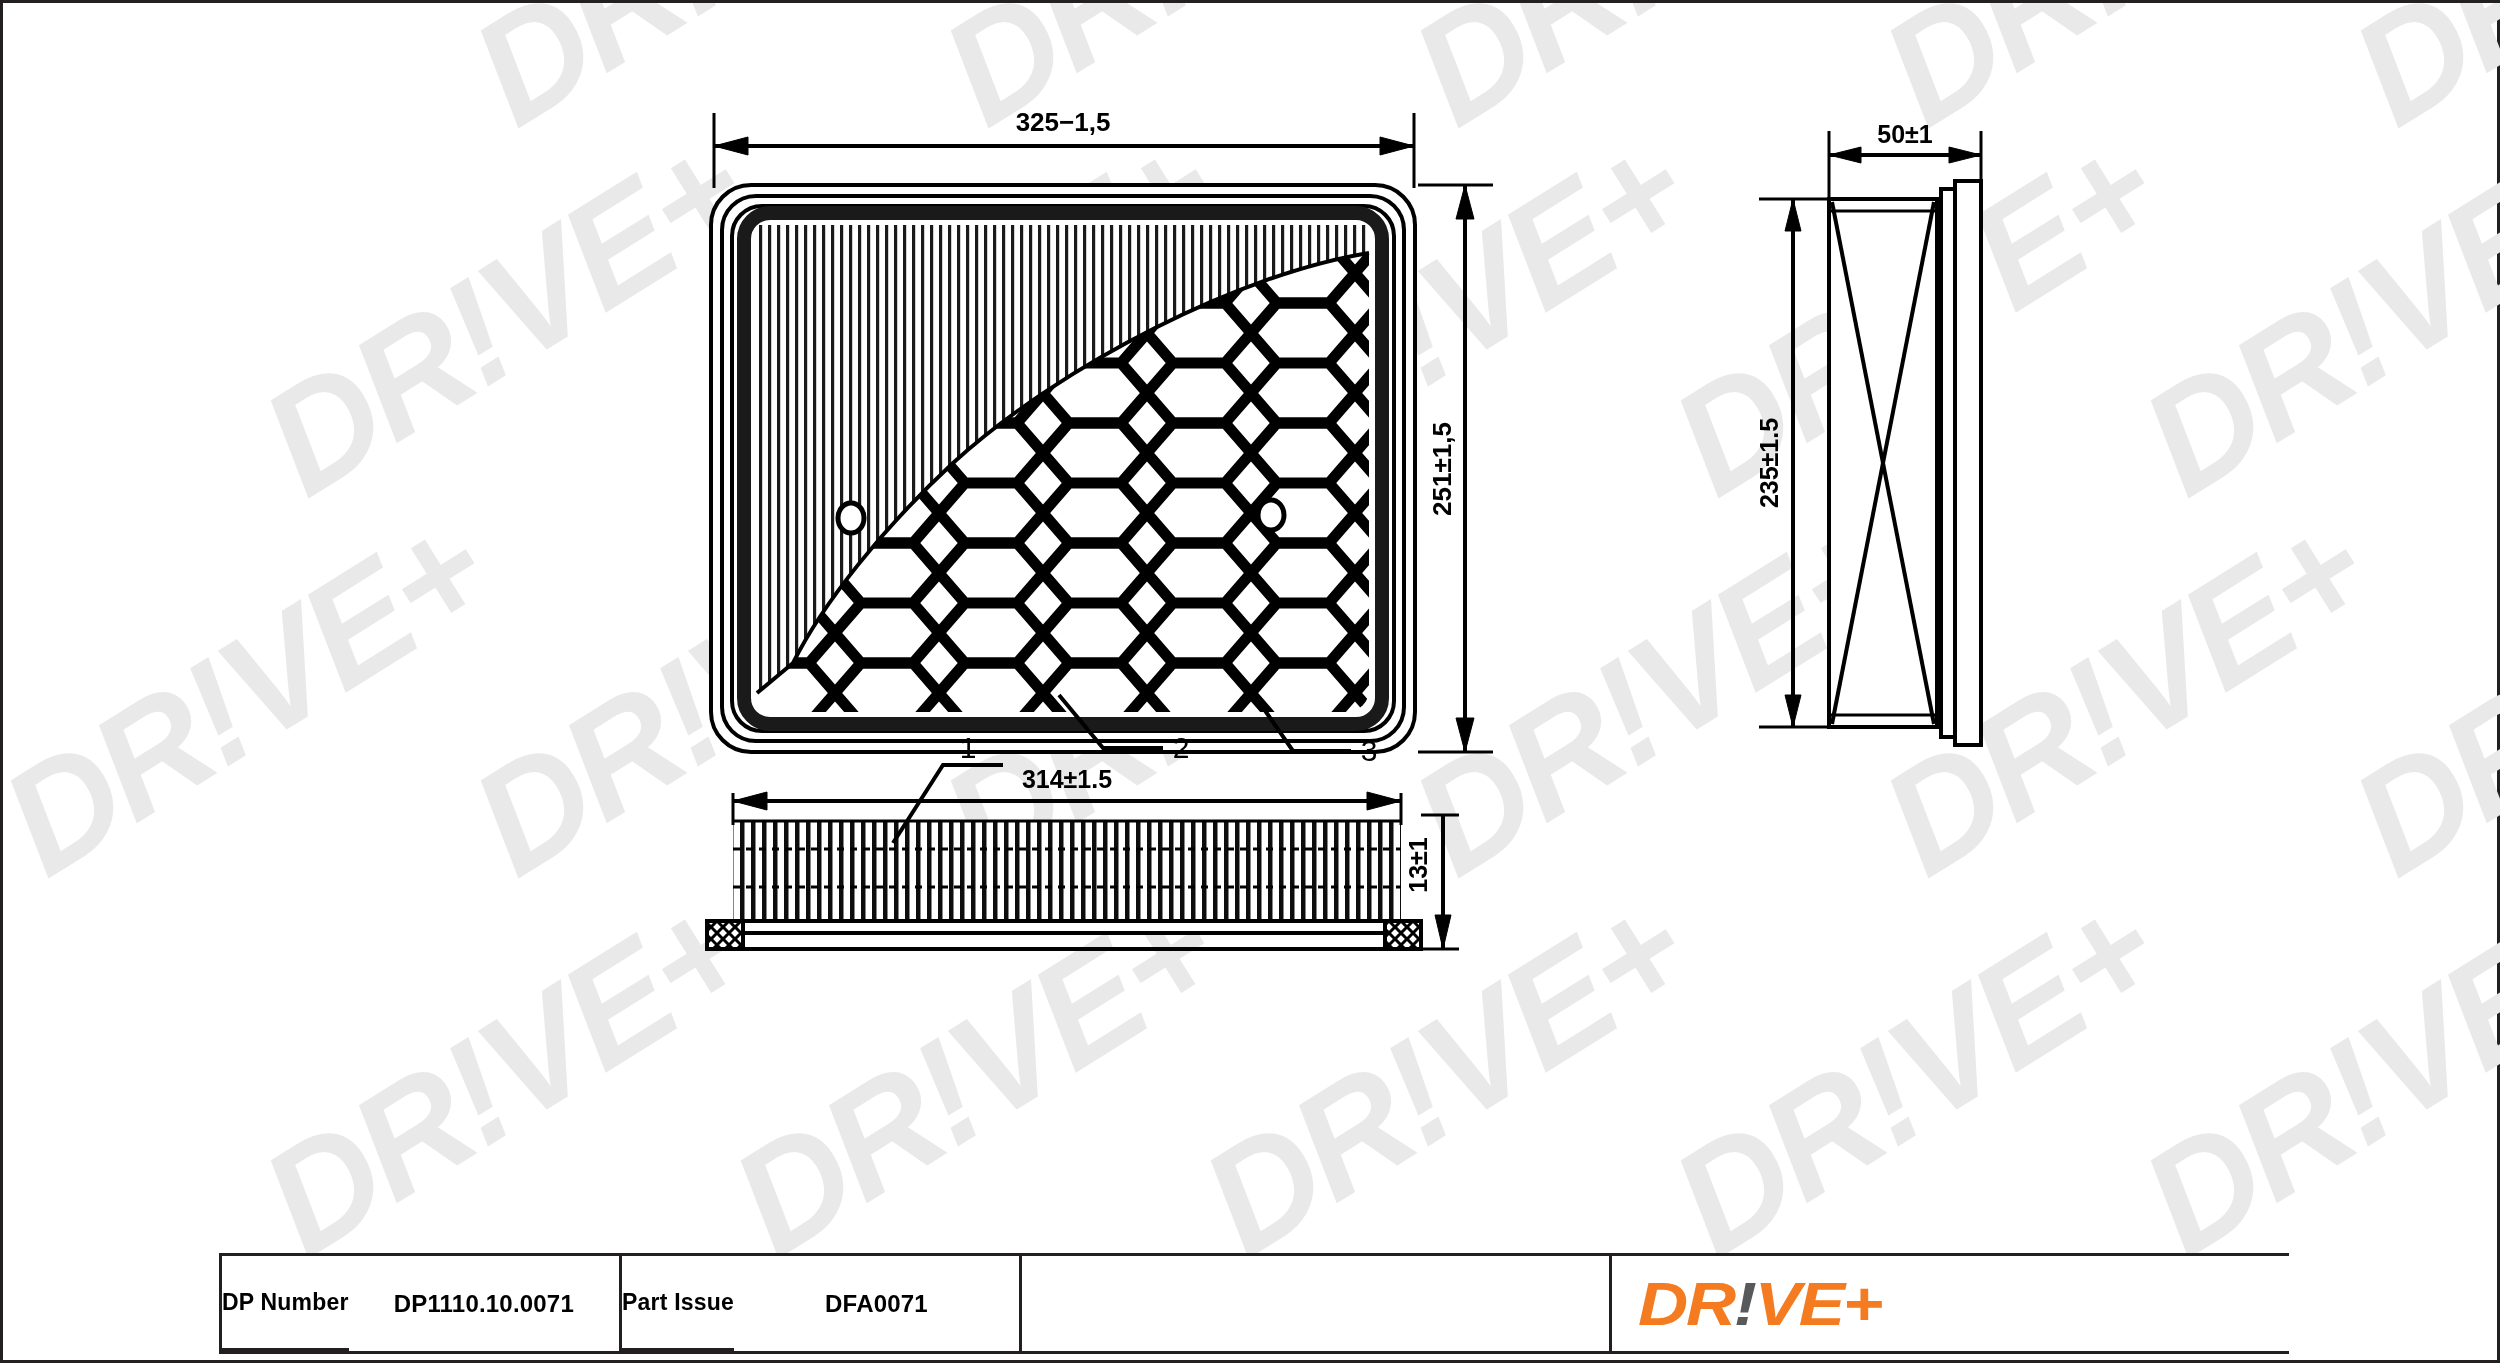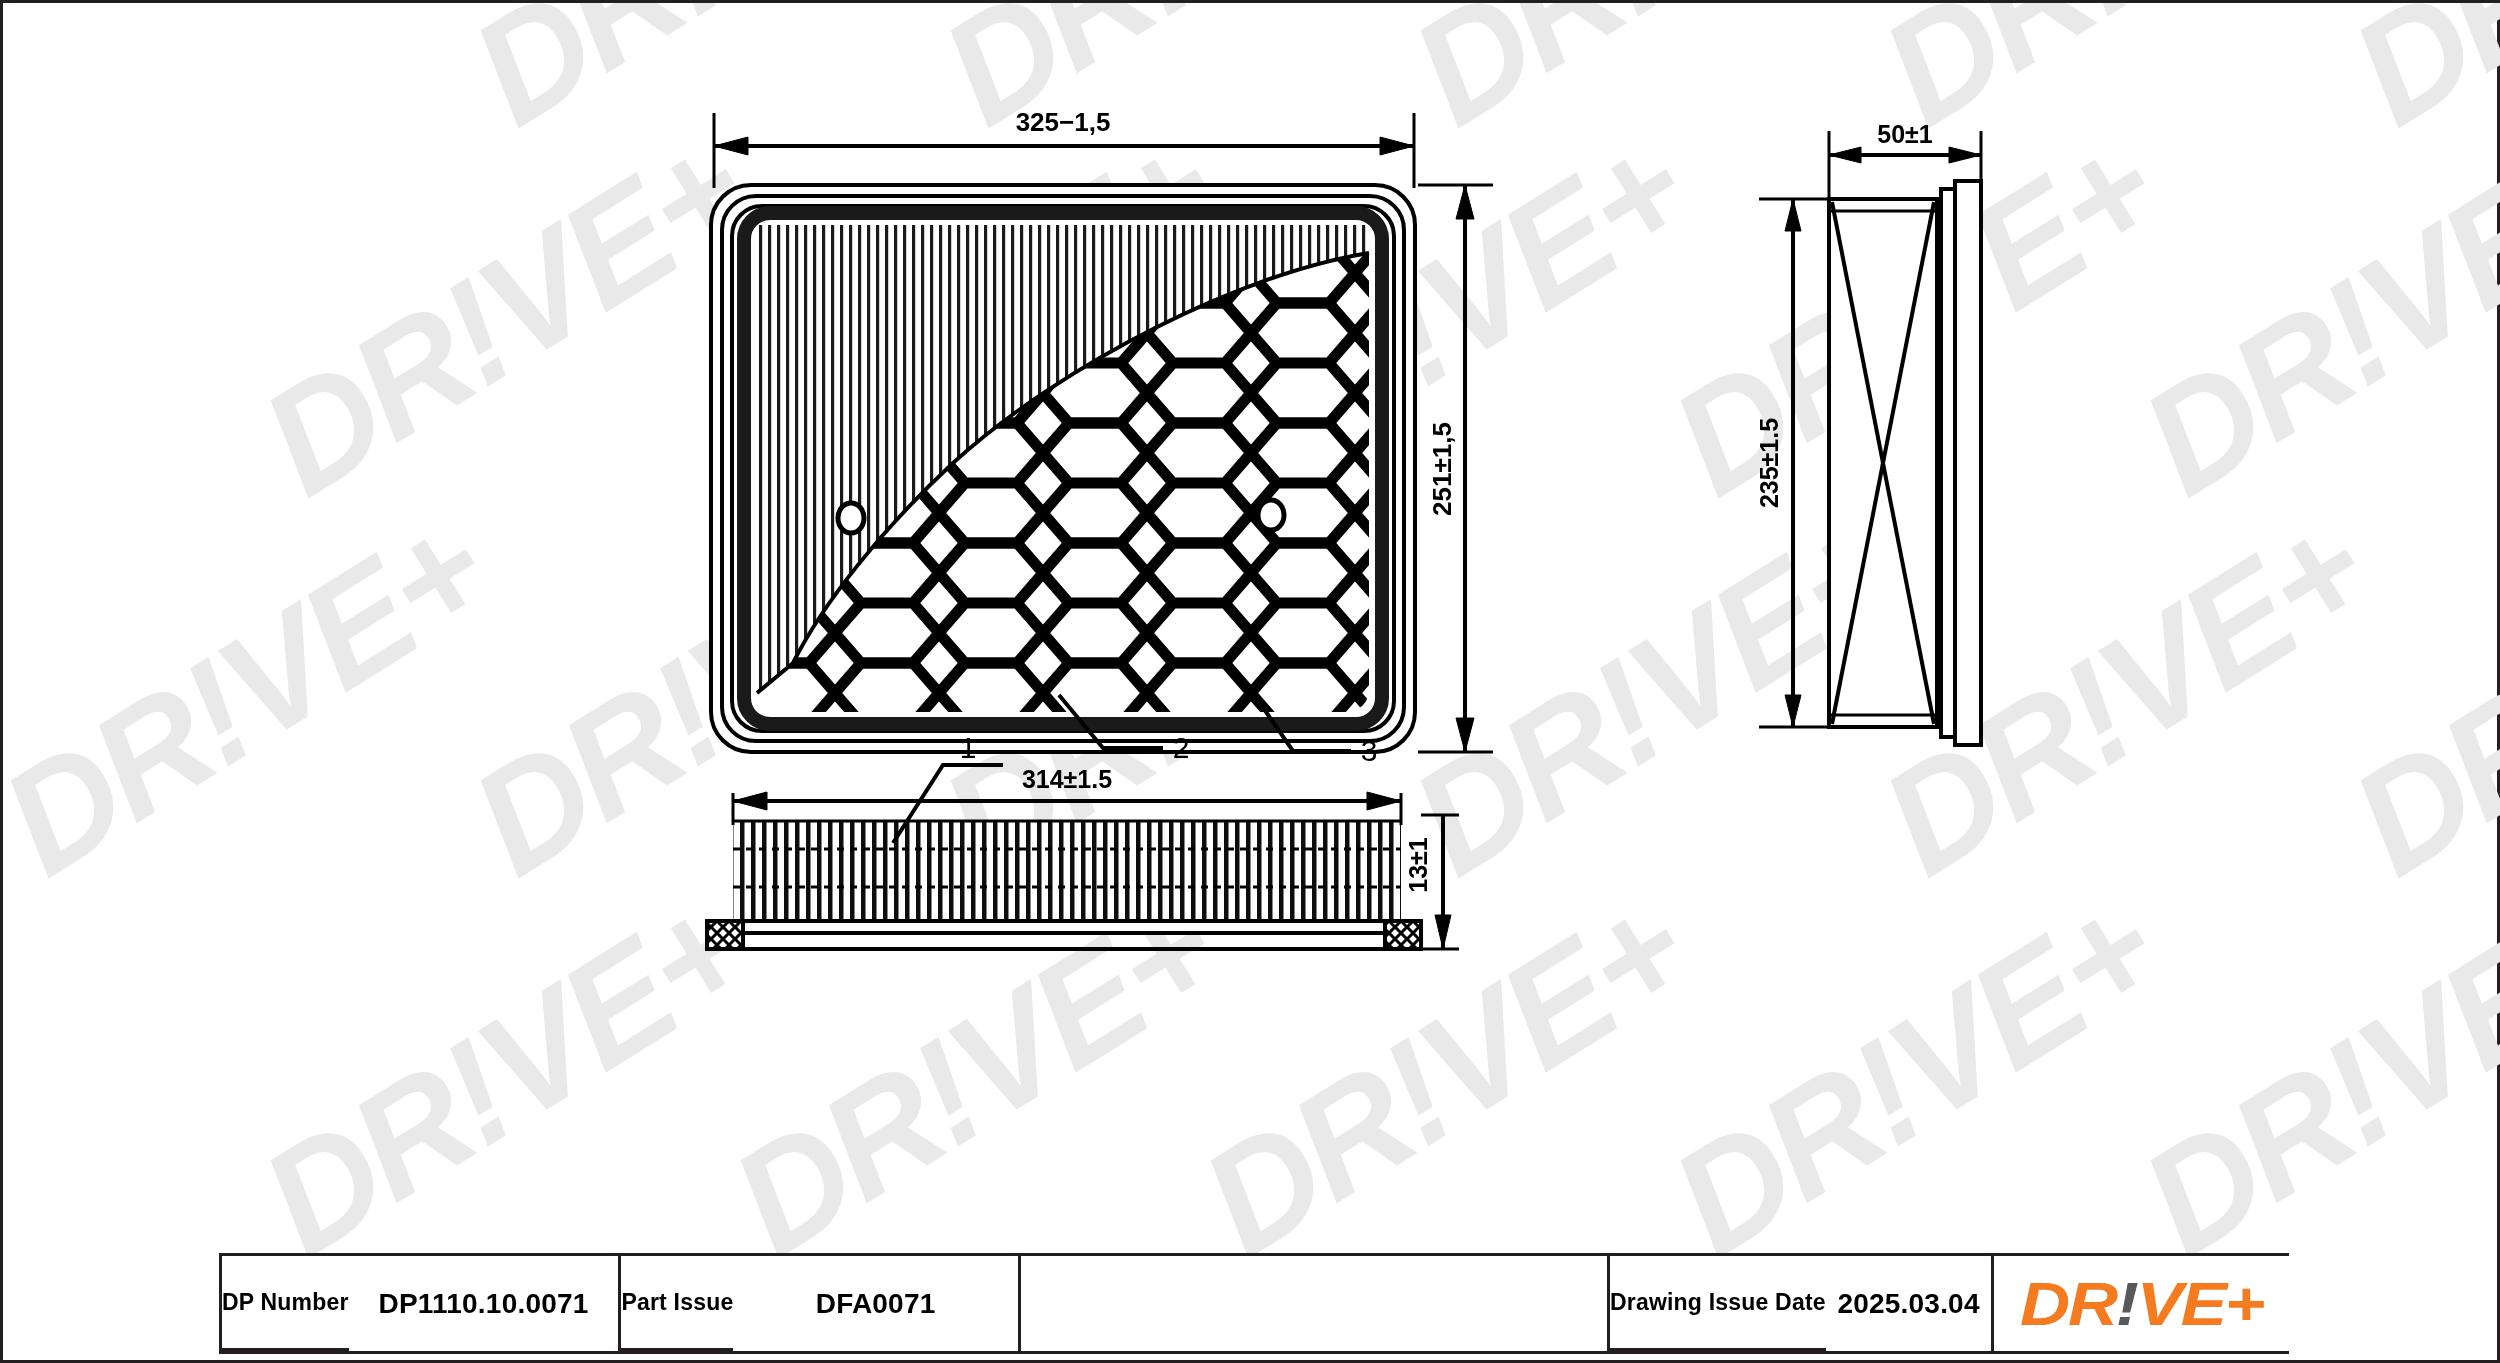--- a/index.html
+++ b/index.html
@@ -60,21 +60,21 @@
     border-bottom: 3px solid #231f20;
     box-sizing: border-box;
     letter-spacing: 0.2px;
     white-space: nowrap;
   }
   .tb-val {
     flex: 1 1 auto;
     display: flex;
     align-items: center;
     justify-content: center;
-    font-size: 28px;
+    font-size: 24px;
     font-weight: bold;
     color: #000000;
     letter-spacing: 0.2px;
     white-space: nowrap;
   }
   .col-dp     { width: 400px; }
   .col-part   { width: 400px; }
   .col-ver    { width: 590px; }
   .col-date   { width: 385px; }
   .col-logo   {
@@ -329,24 +329,20 @@
     </div>
 
     <div class="tb-col col-part">
       <div class="tb-head">Part Issue</div>
       <div class="tb-val">DFA0071</div>
     </div>
 
     <div class="tb-col col-ver">
     </div>
 
-    <div class="tb-col col-date">
-      <div class="tb-head">Drawing Issue Date</div>
-      <div class="tb-val">2025.03.04</div>
-    </div>
 
     <div class="tb-col col-logo">
       <div id="logo-cell">
         <div id="brand-logo">
           <span class="brand-orange">DR</span><span class="brand-gray">!</span><span class="brand-orange">VE+</span>
         </div>
       </div>
     </div>
 
   </div>

